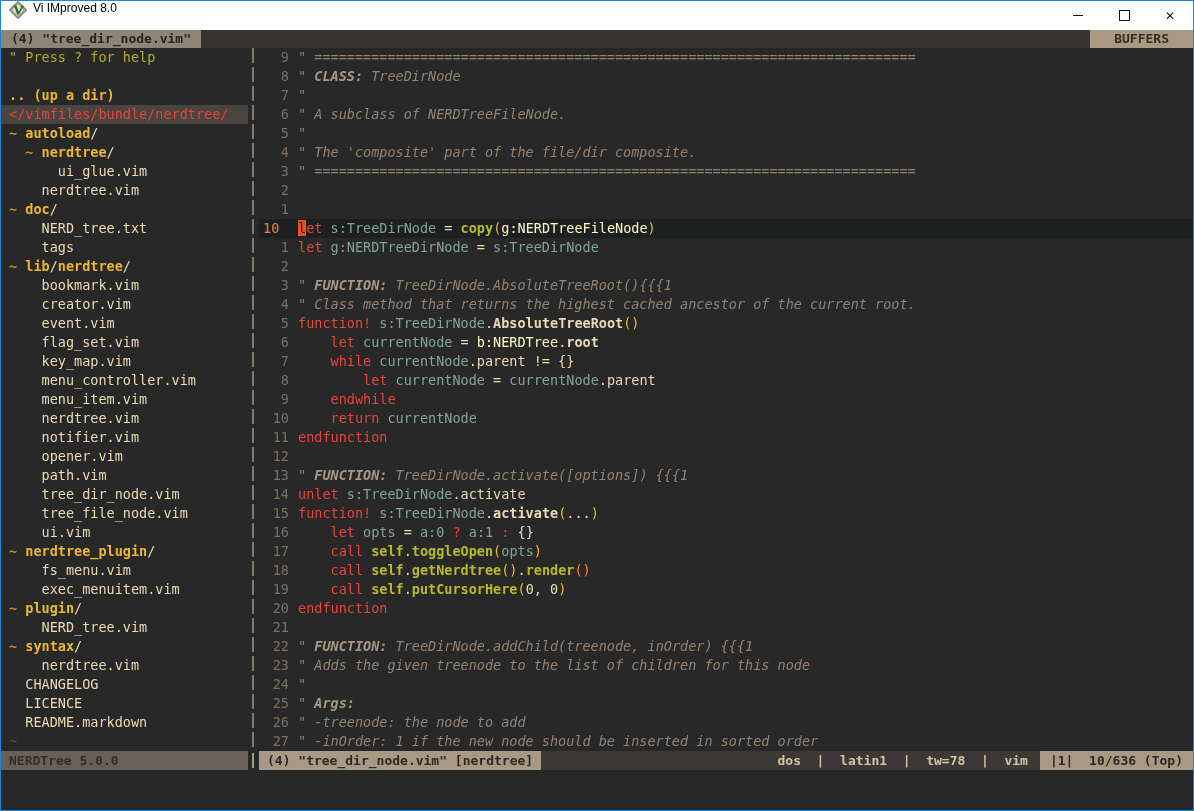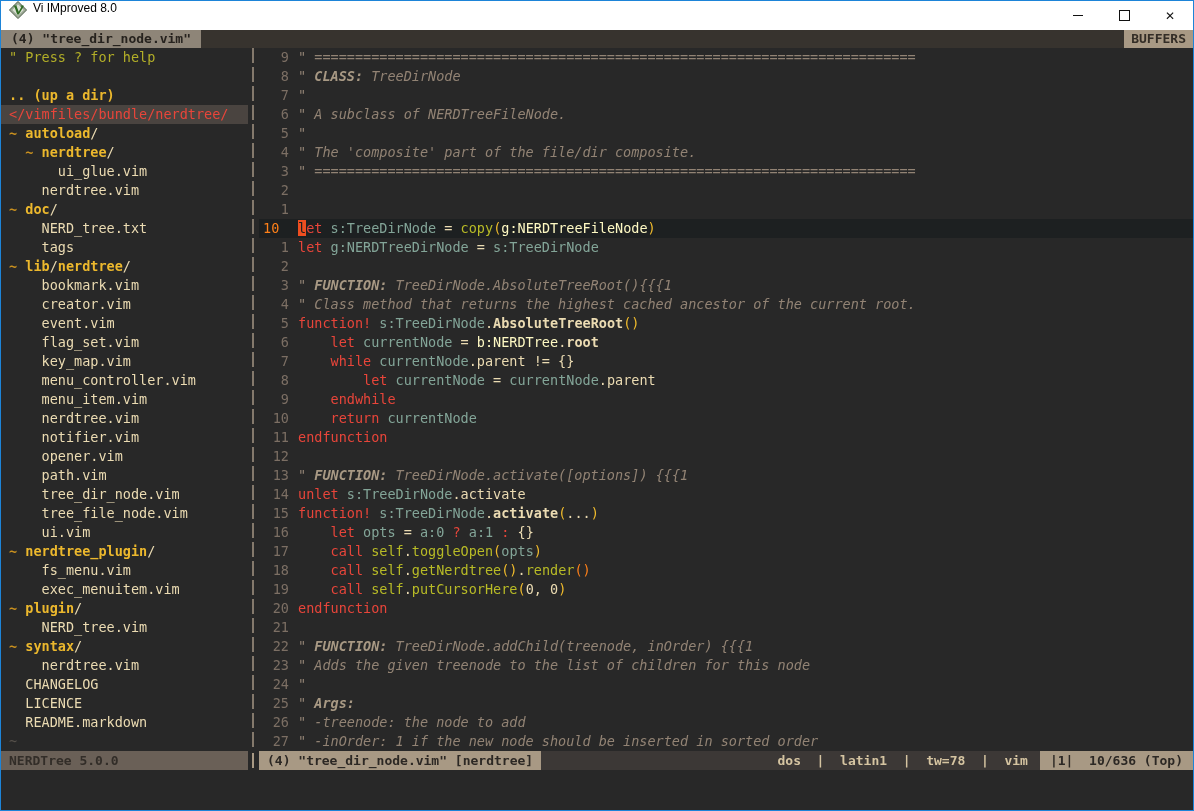--- a/index.html
+++ b/index.html
@@ -14,40 +14,40 @@
   .app-icon{width:18px;height:18px;margin:0 6px 0 8px;display:inline-flex;}
   .win-controls{margin-left:auto;display:flex;height:100%;}
   .win-btn{width:46px;height:100%;display:flex;align-items:center;justify-content:center;cursor:default;}
   .glyph-min{display:inline-block;width:10px;border-top:1px solid #111;}
   .glyph-max{display:inline-block;width:9px;height:9px;border:1px solid #111;}
   .glyph-close{font-size:12px;color:#111;line-height:1;}
   
   .tabline{height:18px;background:#37332e;display:flex;flex:none;font-size:13px;line-height:18px;}
   .tab-active{background:#8e8578;color:#26221e;font-weight:bold;padding:0 10px;white-space:pre;}
   .tab-fill{flex:1;}
-  .buffers-label{background:#a89984;color:#332d26;font-weight:bold;padding:0 7px;white-space:pre;}
+  .buffers-label{background:#a89984;color:#332d26;font-weight:bold;padding:0 24px;white-space:pre;}
   
   .main{display:flex;height:703px;flex:none;}
   .nerdtree{width:247px;flex:none;overflow:hidden;}
   .trow{height:19px;line-height:19px;white-space:pre;font-size:13.5px;padding-left:8px;}
   .trow.rootline{background:#4a4440;}
   .vsep{width:11px;flex:none;position:relative;background:#282828;}
   .vsep::before{content:"";position:absolute;left:4px;top:0;width:2px;height:100%;
     background:repeating-linear-gradient(180deg,#84796c 0 15px,rgba(0,0,0,0) 15px 19px);}
   .editor{flex:1;overflow:hidden;}
   .erow{height:19px;line-height:19px;white-space:pre;font-size:13.5px;padding-left:4px;}
   .erow.cur{background:#1d2021;}
   .gut{display:inline-block;width:26px;text-align:right;margin-right:9px;color:#7c6f64;}
   .gut.gcur{text-align:left;color:#fe8019;}
   
   .c-cm{color:#928374;font-style:italic;}
   .c-cmt{color:#a89984;font-style:italic;font-weight:bold;text-align:center;}
   .c-kw{color:#e8453a;}
   .c-id{color:#83a598;}
-  .c-fn{color:#b8bb26;font-weight:normal;}
+  .c-fn{color:#b8bb26;font-weight:bold;}
   .c-gr{color:#fef9c3;}
   .c-fg{color:#ebdbb2;}
   .c-py{color:#f0bb2c;}
   .c-po{color:#fe8019;}
   .c-mb{color:#ebdbb2;font-weight:bold;}
   .c-cursor{background:#ef4e20;color:#1d2021;}
   .c-help{color:#b2ae28;}
   .c-dir{color:#ecb82d;font-weight:bold;}
   .c-mark{color:#c9901f;font-weight:bold;}
   .c-file{color:#ebdbb2;}

